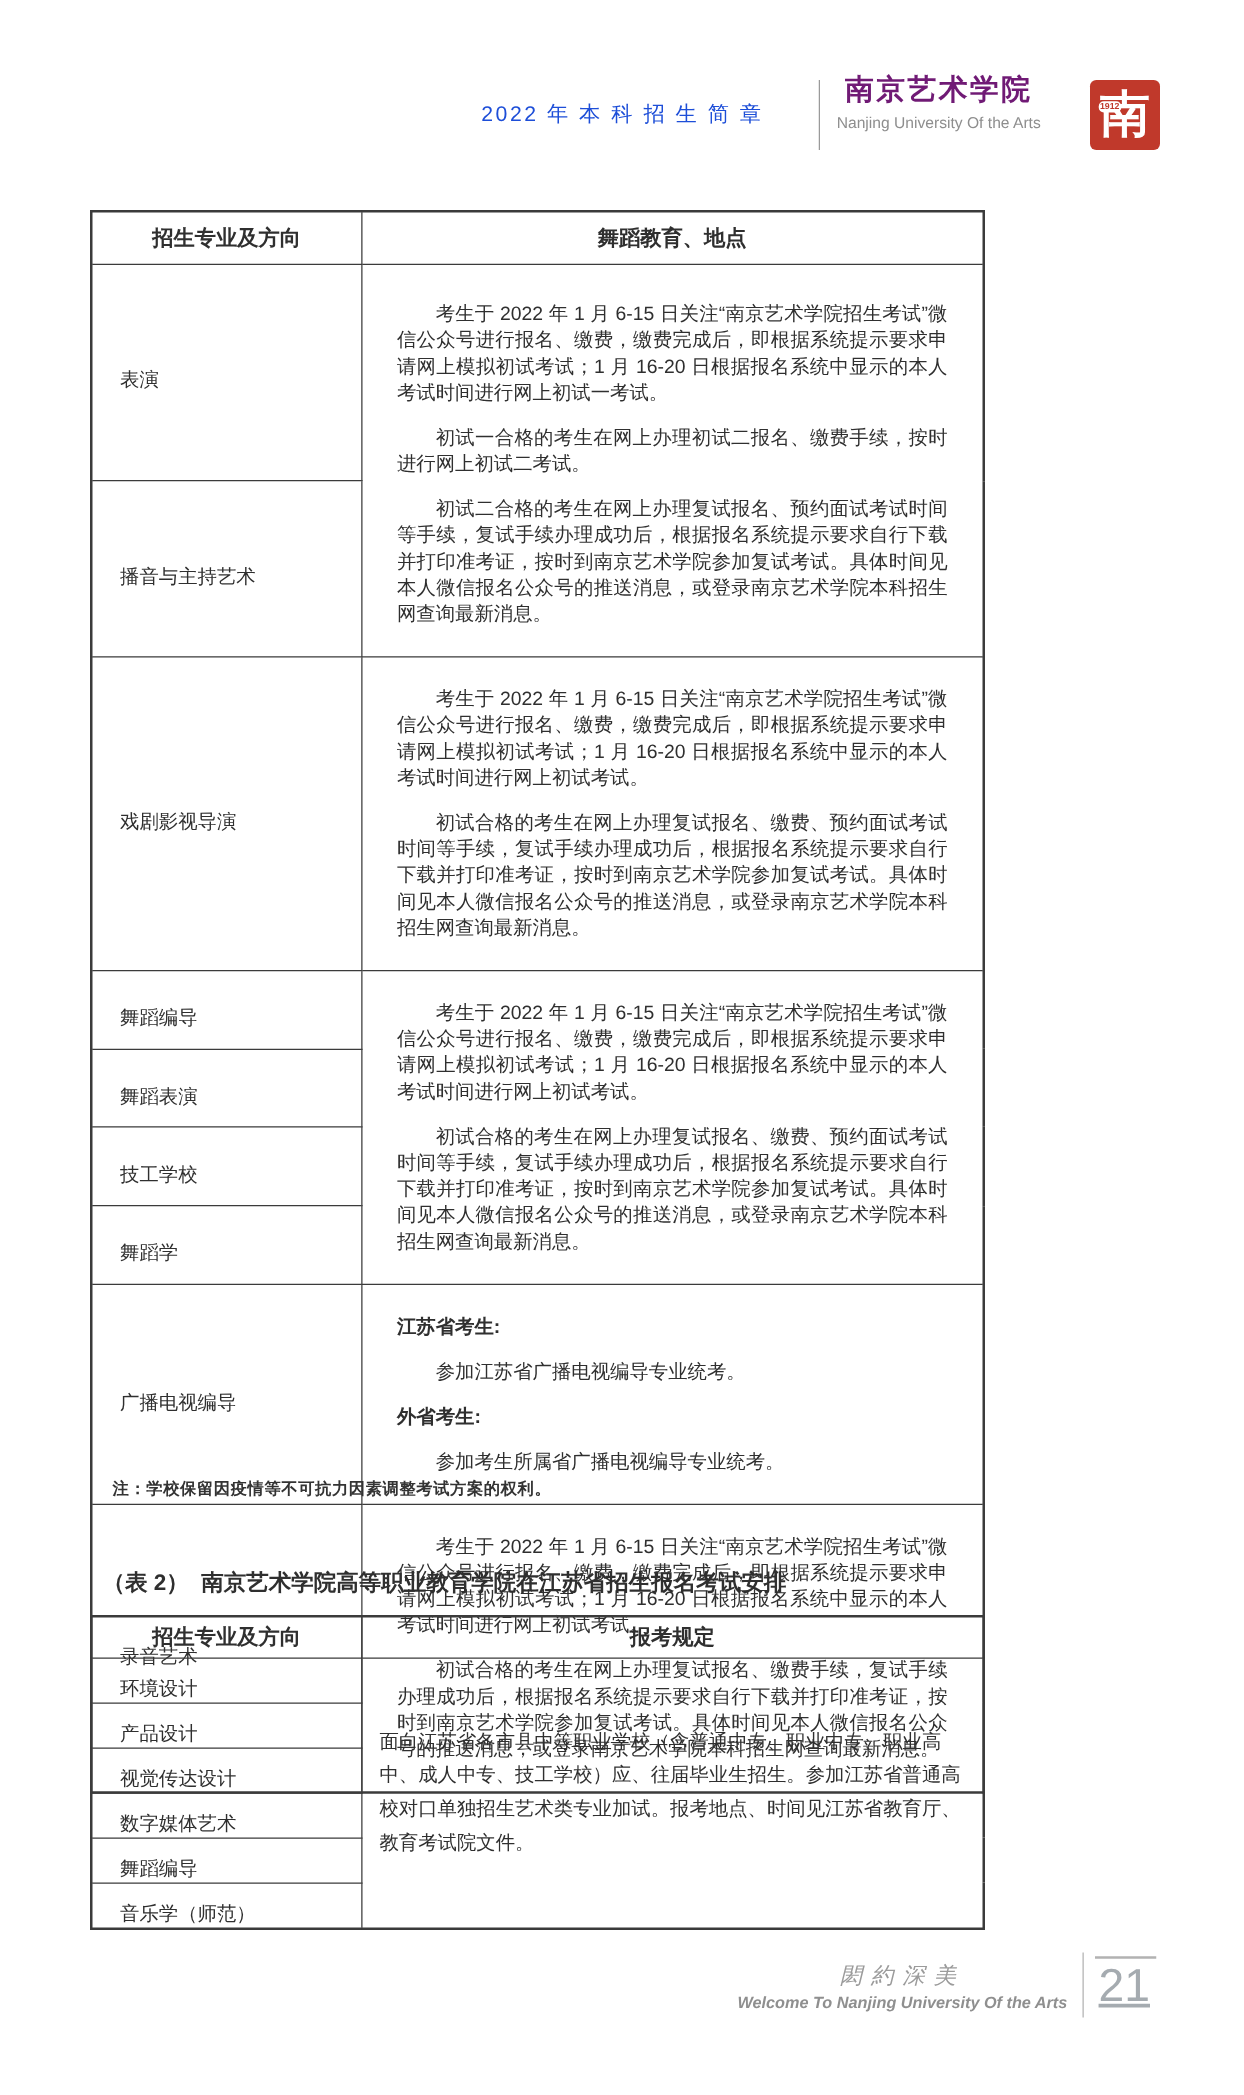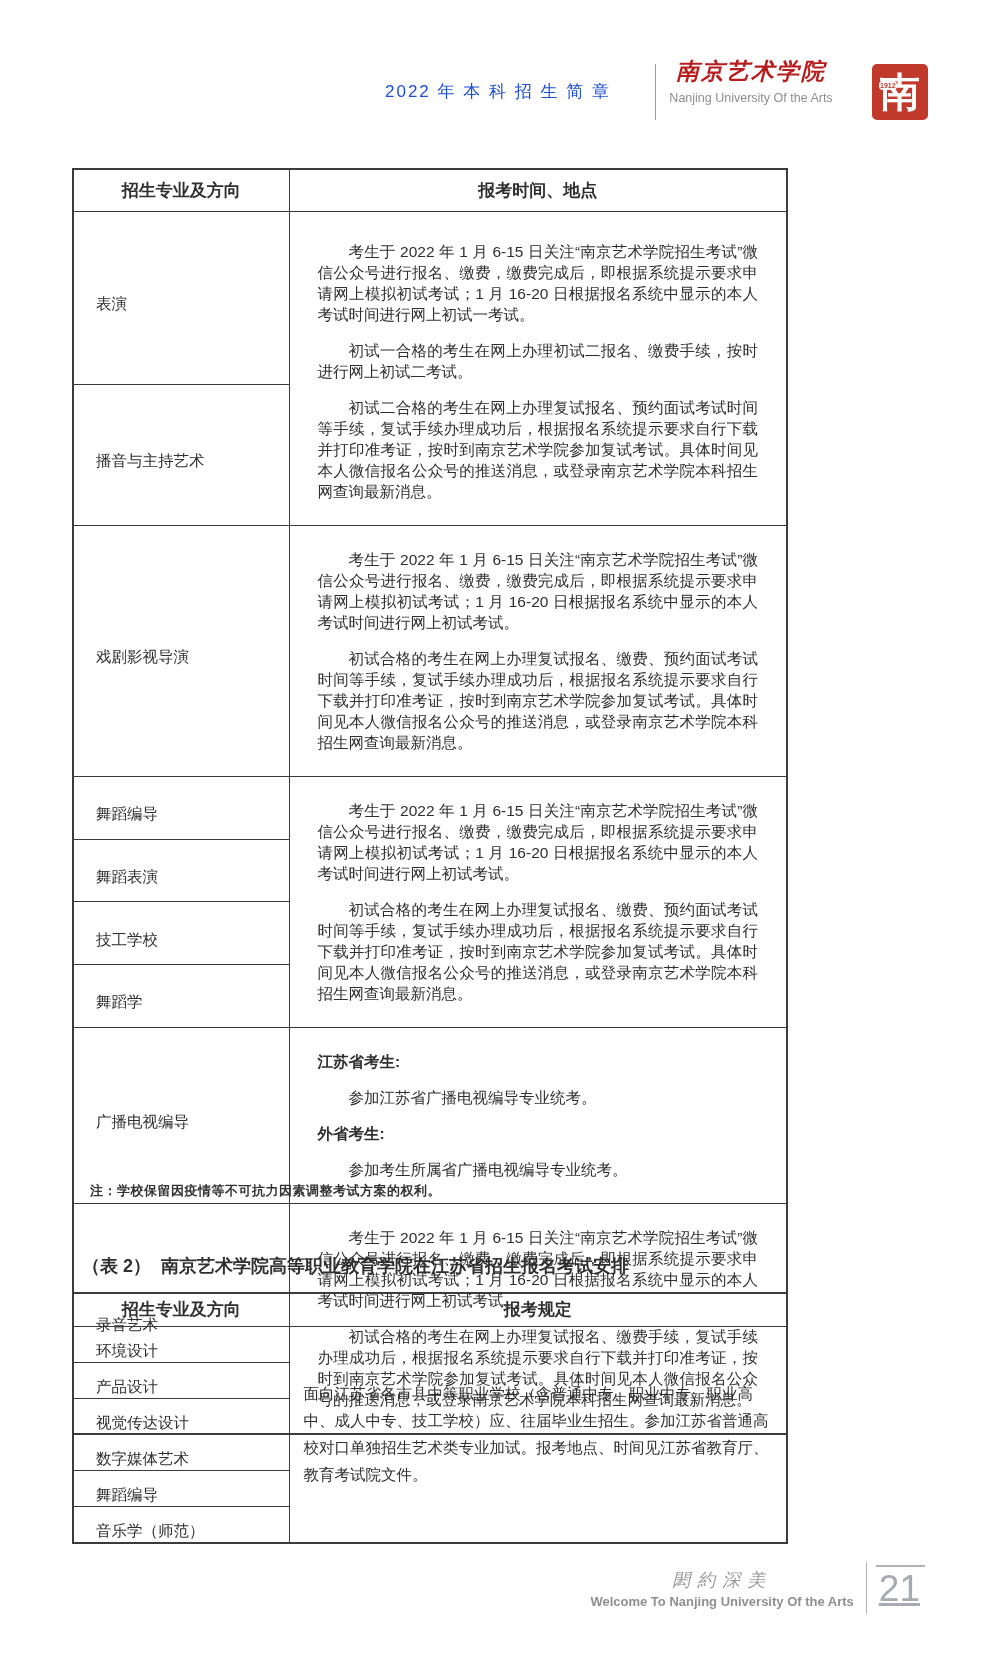--- a/index.html
+++ b/index.html
@@ -18,22 +18,22 @@
     position:absolute; top:80px; left:385px;
     font-size:17px; color:#1d4ed8; letter-spacing:2px; white-space:pre;
   }
   .hdr-divider{
     position:absolute; top:64px; left:655px;
     width:1px; height:56px; background:#9a9a9a;
   }
   .logo-block{ position:absolute; top:56px; left:668px; width:166px; text-align:center;}
   .logo-cn{
     font-family:"DejaVu Serif","Liberation Serif",serif;
-    font-style:italic; font-weight:700;
-    color:#b91c1c; font-size:23px; letter-spacing:2px; white-space:nowrap;
+    font-weight:700;
+    color:#701a75; font-size:23px; letter-spacing:2px; white-space:nowrap;
   }
   .logo-en{ color:#8e8e8e; font-size:12.5px; margin-top:4px; white-space:nowrap;}
   .seal{
     position:absolute; top:64px; left:872px;
     width:56px; height:56px; background:#c0392b; border-radius:5px;
     display:flex; align-items:center; justify-content:center;
   }
   .seal-glyph{
     color:#ffffff; font-size:40px; line-height:1;
     font-family:"DejaVu Serif","Liberation Serif",serif; font-weight:700;
@@ -91,21 +91,21 @@
   
   .footer{
     position:absolute; right:70px; bottom:62px;
     display:flex; align-items:center;
   }
   .motto{ text-align:center; margin-right:10px;}
   .motto-cn{
     font-family:"DejaVu Serif","Liberation Serif",serif; font-style:italic;
     color:#9b9b9b; font-size:18px; letter-spacing:7px; white-space:nowrap;
   }
-  .motto-en{ color:#8f8f8f; font-size:13px; font-weight:600; margin-top:2px; white-space:nowrap;}
+  .motto-en{ color:#8f8f8f; font-size:13px; font-weight:600; margin-top:2px; white-space:nowrap;font-style:italic;}
   .pn-sep{ width:1px; height:52px; background:#b2b2b2; margin:0 9px 0 2px;}
   .pn{
     font-size:37px; color:#a5abb0; line-height:1.15;
     border-top:2px solid #b2b2b2; padding:1px 5px 0 3px;
     font-family:"Liberation Sans","DejaVu Sans",sans-serif;
     text-decoration:underline;
   }
 </style>
 </head>
 <body>
@@ -124,21 +124,21 @@
   </div>
 
   <table class="tbl t1">
     <colgroup>
         <col class="c1">
         <col>
       </colgroup>
     <tbody>
       <tr class="hr">
         <th class="colhead">招生专业及方向</th>
-        <th class="colhead">报考时间、地点</th>
+        <th class="colhead">舞蹈教育、地点</th>
       </tr>
 
       <tr class="r1">
         <td class="major">表演</td>
         <td class="detail top" rowspan="2">
           <p>考生于 2022 年 1 月 6-15 日关注“南京艺术学院招生考试”微信公众号进行报名、缴费，缴费完成后，即根据系统提示要求申请网上模拟初试考试；1 月 16-20 日根据报名系统中显示的本人考试时间进行网上初试一考试。</p>
           <p>初试一合格的考生在网上办理初试二报名、缴费手续，按时进行网上初试二考试。</p>
           <p>初试二合格的考生在网上办理复试报名、预约面试考试时间等手续，复试手续办理成功后，根据报名系统提示要求自行下载并打印准考证，按时到南京艺术学院参加复试考试。具体时间见本人微信报名公众号的推送消息，或登录南京艺术学院本科招生网查询最新消息。</p>
         </td>
       </tr>

